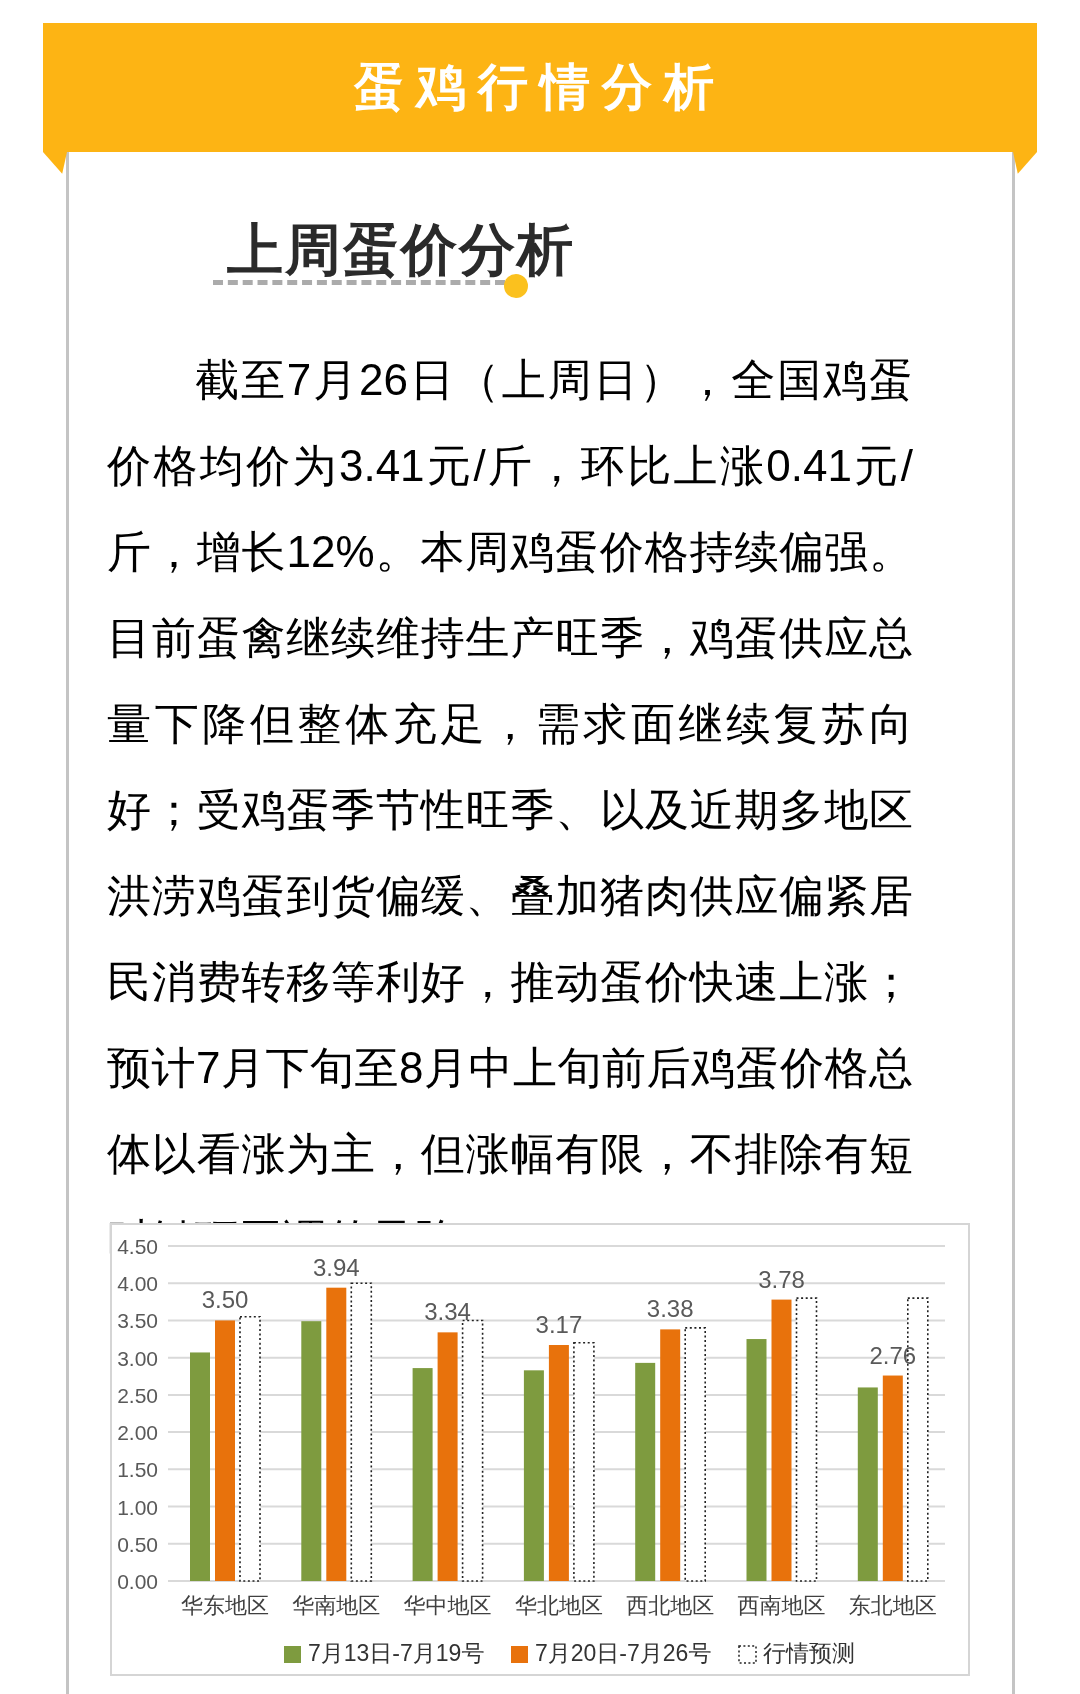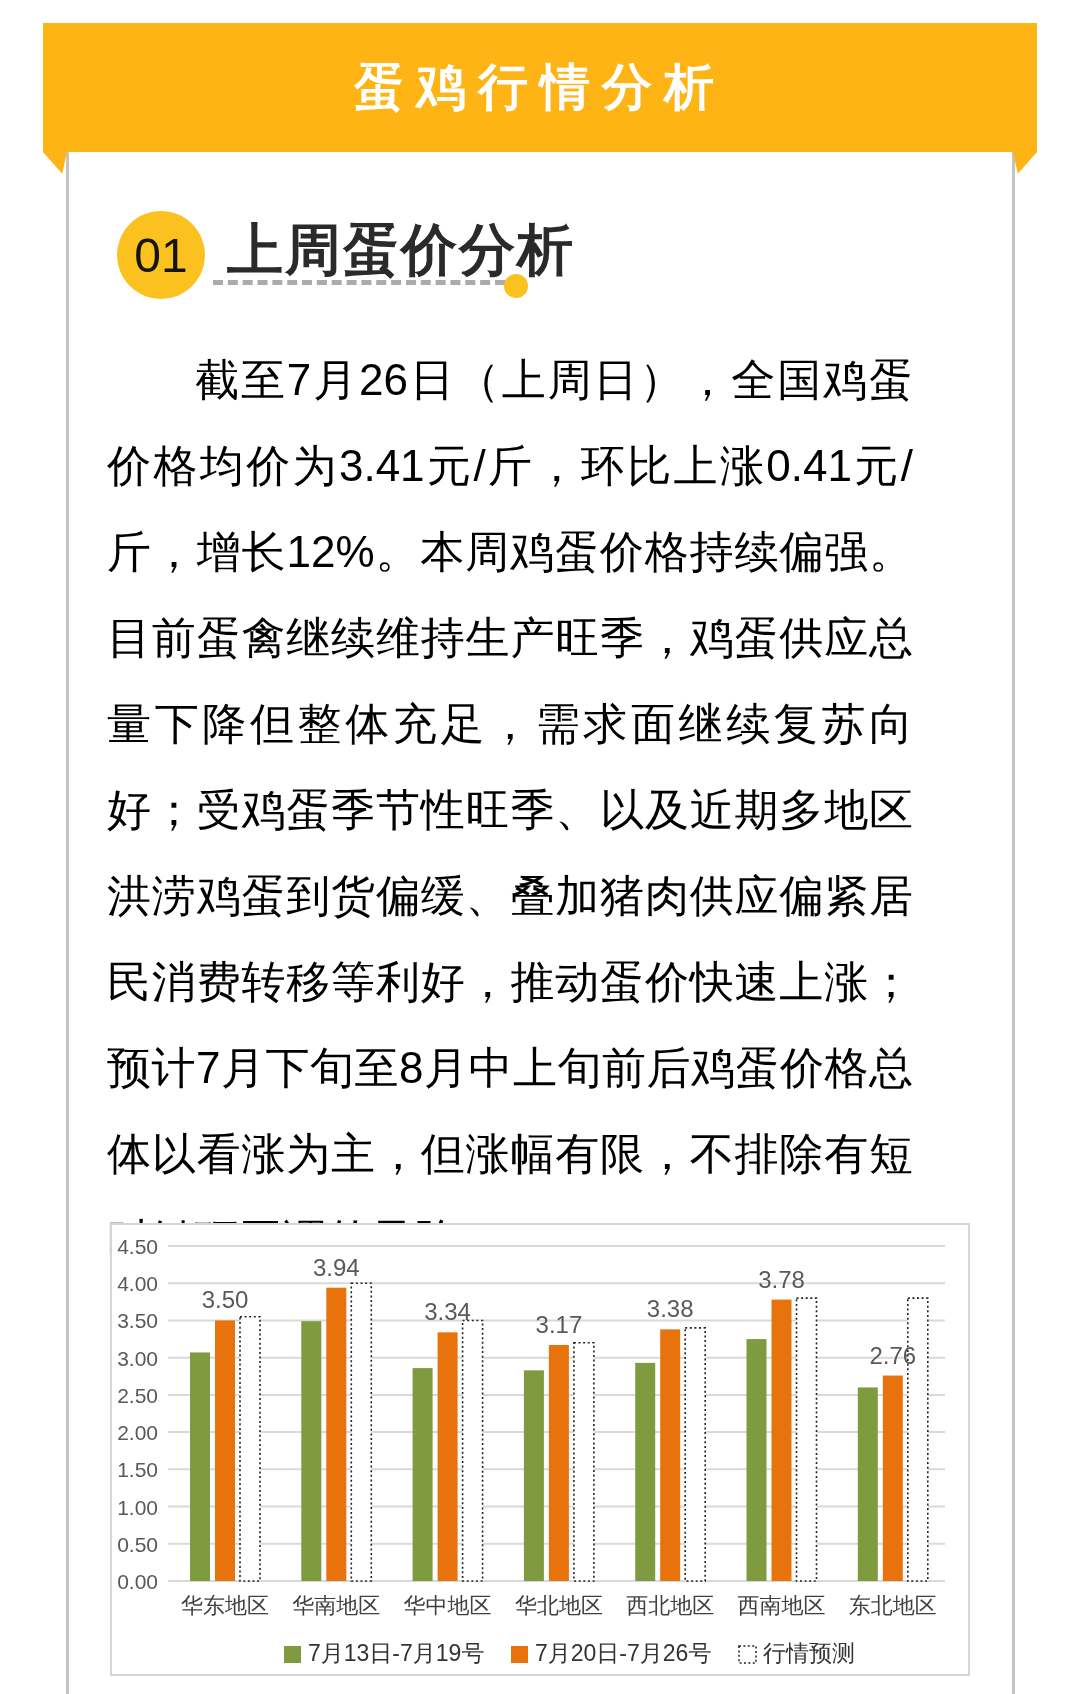--- a/index.html
+++ b/index.html
@@ -35,23 +35,20 @@
 
   <div class="fold fold-left"></div>
   <div class="fold fold-right"></div>
 
   <div class="card"></div>
 
   <div class="banner">
     <span class="banner-title">蛋鸡行情分析</span>
   </div>
 
-  <div class="badge">
-    <span>01</span>
-  </div>
   <div class="section-title">上周蛋价分析</div>
   <div class="dashed-line"></div>
   <div class="divider-dot"></div>
 
   <p class="paragraph">截至7月26日（上周日），全国鸡蛋价格均价为3.41元/斤，环比上涨0.41元/斤，增长12%。本周鸡蛋价格持续偏强。目前蛋禽继续维持生产旺季，鸡蛋供应总量下降但整体充足，需求面继续复苏向好；受鸡蛋季节性旺季、以及近期多地区洪涝鸡蛋到货偏缓、叠加猪肉供应偏紧居民消费转移等利好，推动蛋价快速上涨；预计7月下旬至8月中上旬前后鸡蛋价格总体以看涨为主，但涨幅有限，不排除有短时触顶回调的风险。</p>
 
   <div class="chart-box">
     <svg viewBox="0 0 856 449" xmlns="http://www.w3.org/2000/svg">
         <line x1="56" y1="356" x2="833" y2="356" stroke="#D9D9D9" stroke-width="2"></line>
         <text x="46" y="364" text-anchor="end" font-size="21" font-family="Liberation Sans, DejaVu Sans, sans-serif" fill="#595959">0.00</text>

